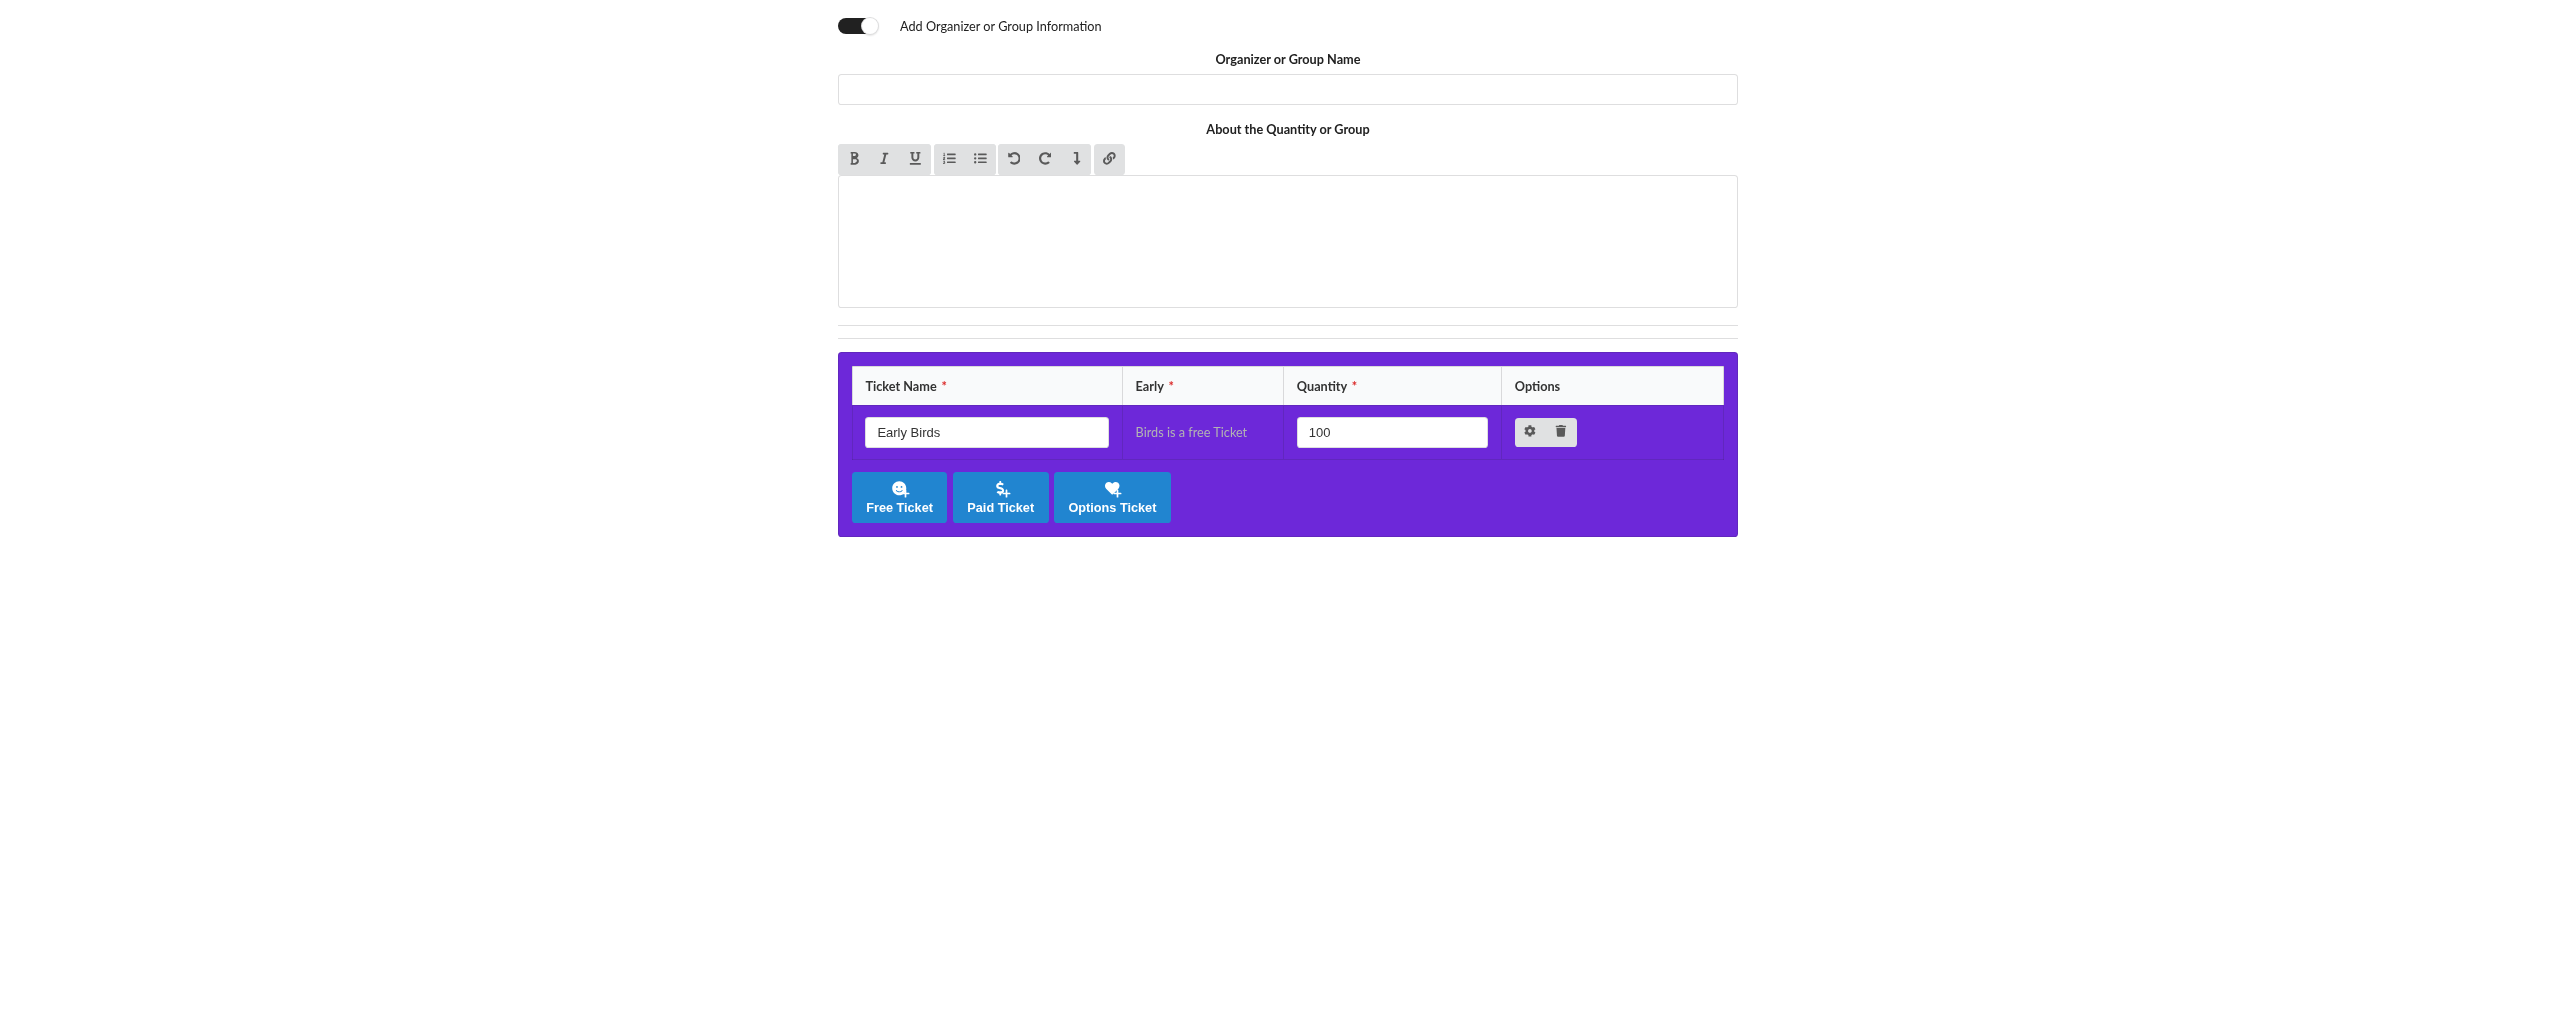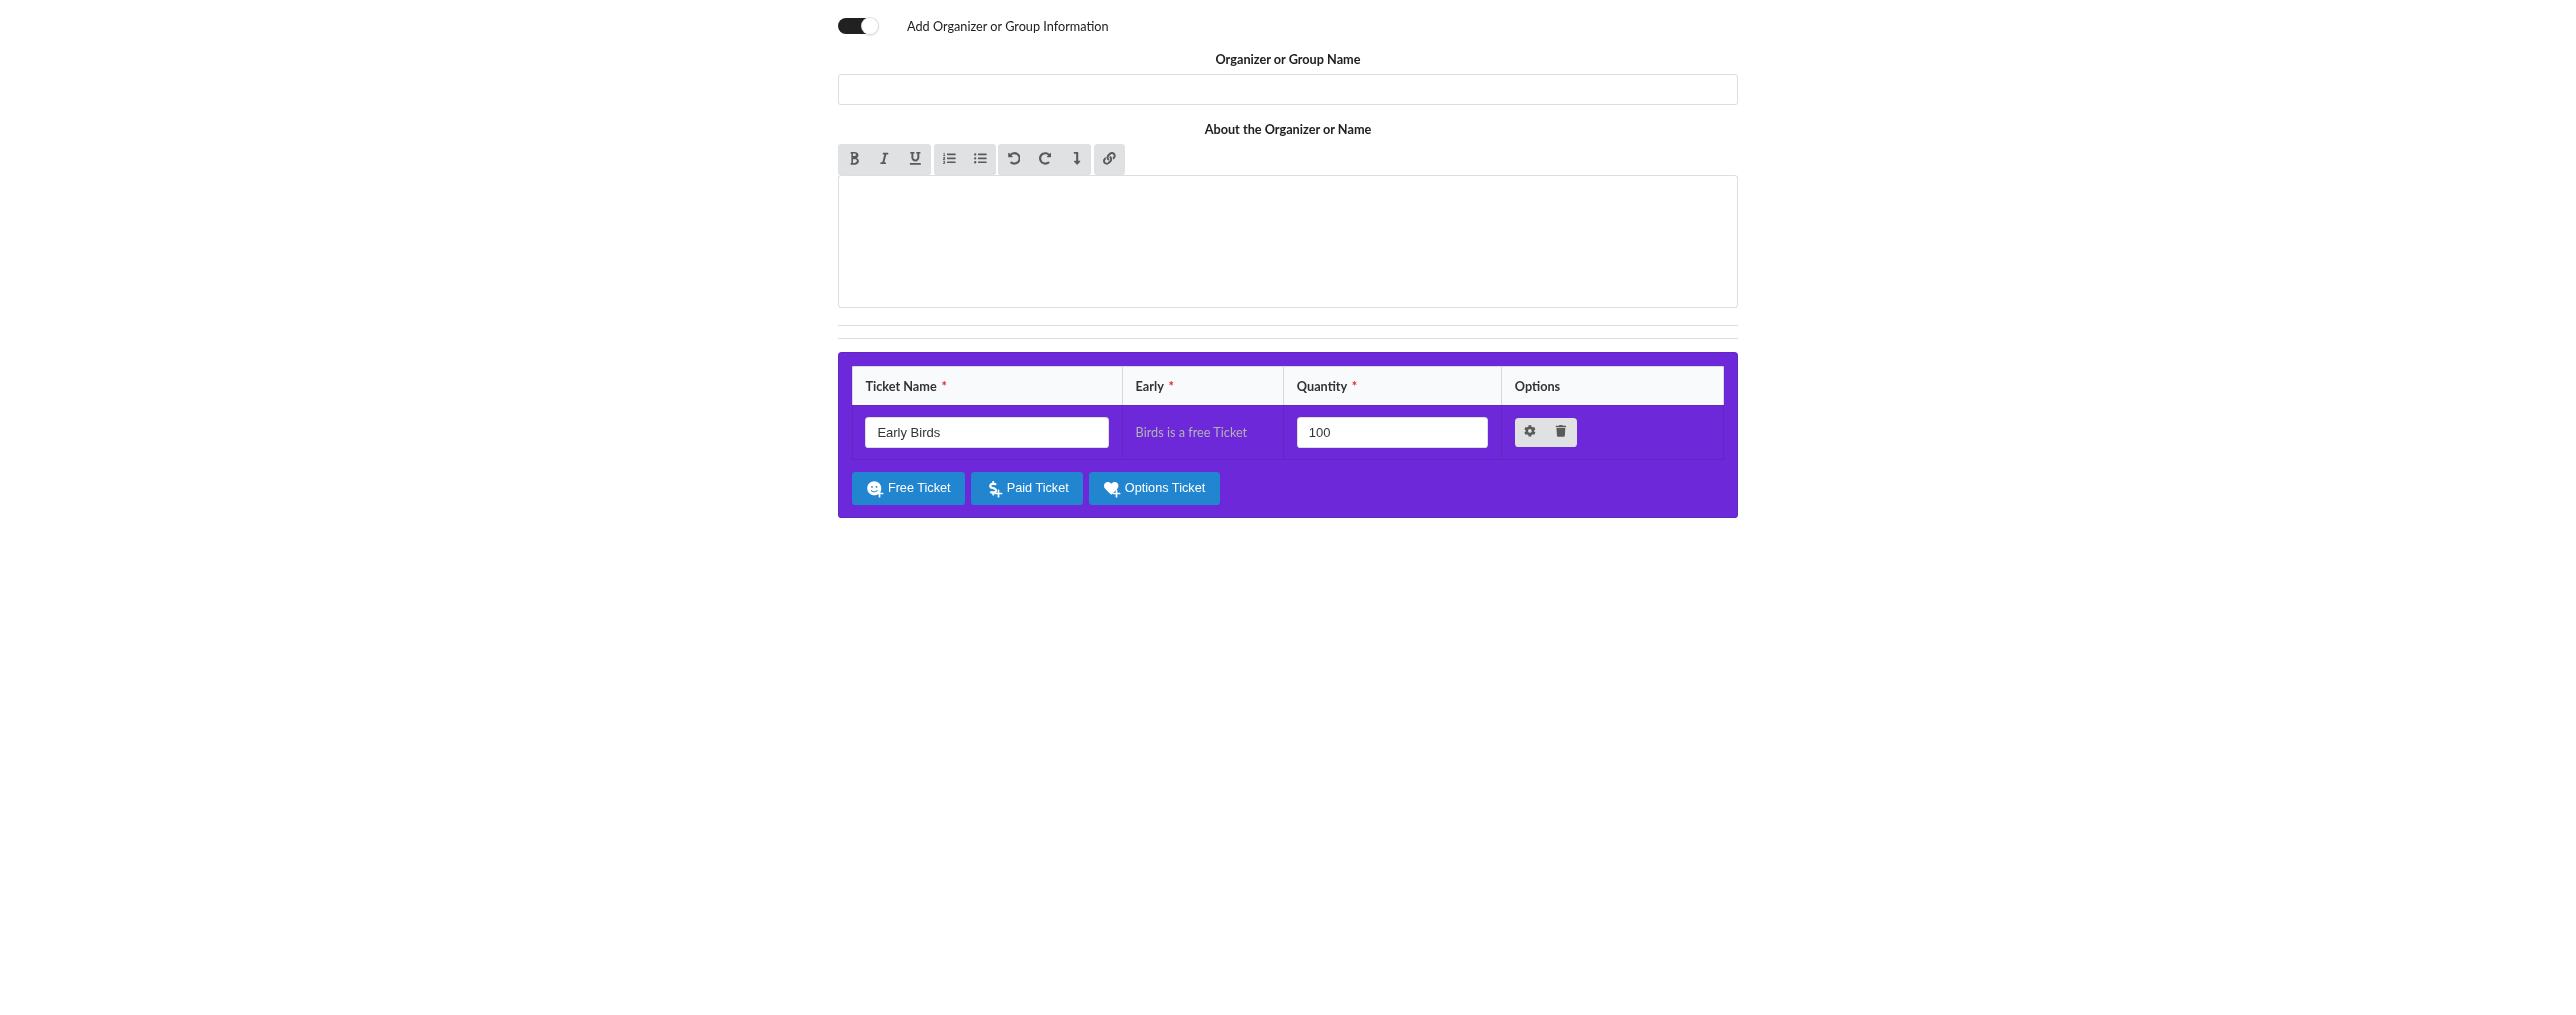--- a/index.html
+++ b/index.html
@@ -22,21 +22,21 @@
     color: #212121;
     font-size: 12.7px;
     text-align: center;
   }
   .required-asterisk { color: #db2828; margin-left: 1.8px; }
 
   
   .toggle-row {
     display: flex;
     align-items: center;
-    gap: 29px;
+    gap: 22px;
     margin-bottom: 16.3px;
   }
   .toggle {
     position: relative;
     width: 40px;
     height: 16.3px;
     background: #212121;
     border-radius: 9px;
     cursor: pointer;
   }
@@ -162,23 +162,24 @@
   .ticket-add-btn {
     display: inline-flex;
     align-items: center;
     gap: 5.4px;
     padding: 8.1px 14.5px;
     background: #2185d0;
     color: #fff;
     border: none;
     border-radius: 3.6px;
     font-size: 12.7px;
-    font-weight: 400;
+    font-weight: 700;
     cursor: pointer;
     line-height: 1;
+    flex-direction: column;
   }
   .add-icon {
     position: relative;
     width: 16.3px;
     height: 16.3px;
     display: flex;
     align-items: center;
     justify-content: center;
   }
   .add-icon svg.main { width: 14.5px; height: 14.5px; fill: #fff; }
@@ -202,21 +203,21 @@
     </div>
     <span class="toggle-label-text">Add Organizer or Group Information</span>
   </div>
 
   <div class="field">
     <label class="field-label">Organizer or Group Name</label>
     <input type="text" class="text-input" value="" style="">
   </div>
 
   <div class="field">
-    <label class="field-label">About the Organizer or Name</label>
+    <label class="field-label">About the Quantity or Group</label>
 
     <div class="rte-toolbar">
       <div class="rte-group">
         <button class="rte-btn" title="Bold">
           <span><svg viewBox="0 0 384 512">
                 <path d="M333.49 238a122 122 0 0 0 27-194.5C327.78 14.44 290.29 0 248.88 0H96a16 16 0 0 0-16 16v32a16 16 0 0 0 16 16h16v384H96a16 16 0 0 0-16 16v32a16 16 0 0 0 16 16h176c79.4 0 144-64.6 144-144 0-52.39-28.06-98.12-82.51-114zM176 64h72.88c27.57 0 48 20.43 48 48s-20.43 48-48 48H176zm96 384h-96V288h96c35.29 0 64 28.71 64 64s-28.71 64-64 64z"></path>
               </svg></span>
         </button>
         <button class="rte-btn" title="Italic">
           <span><svg viewBox="0 0 320 512">

